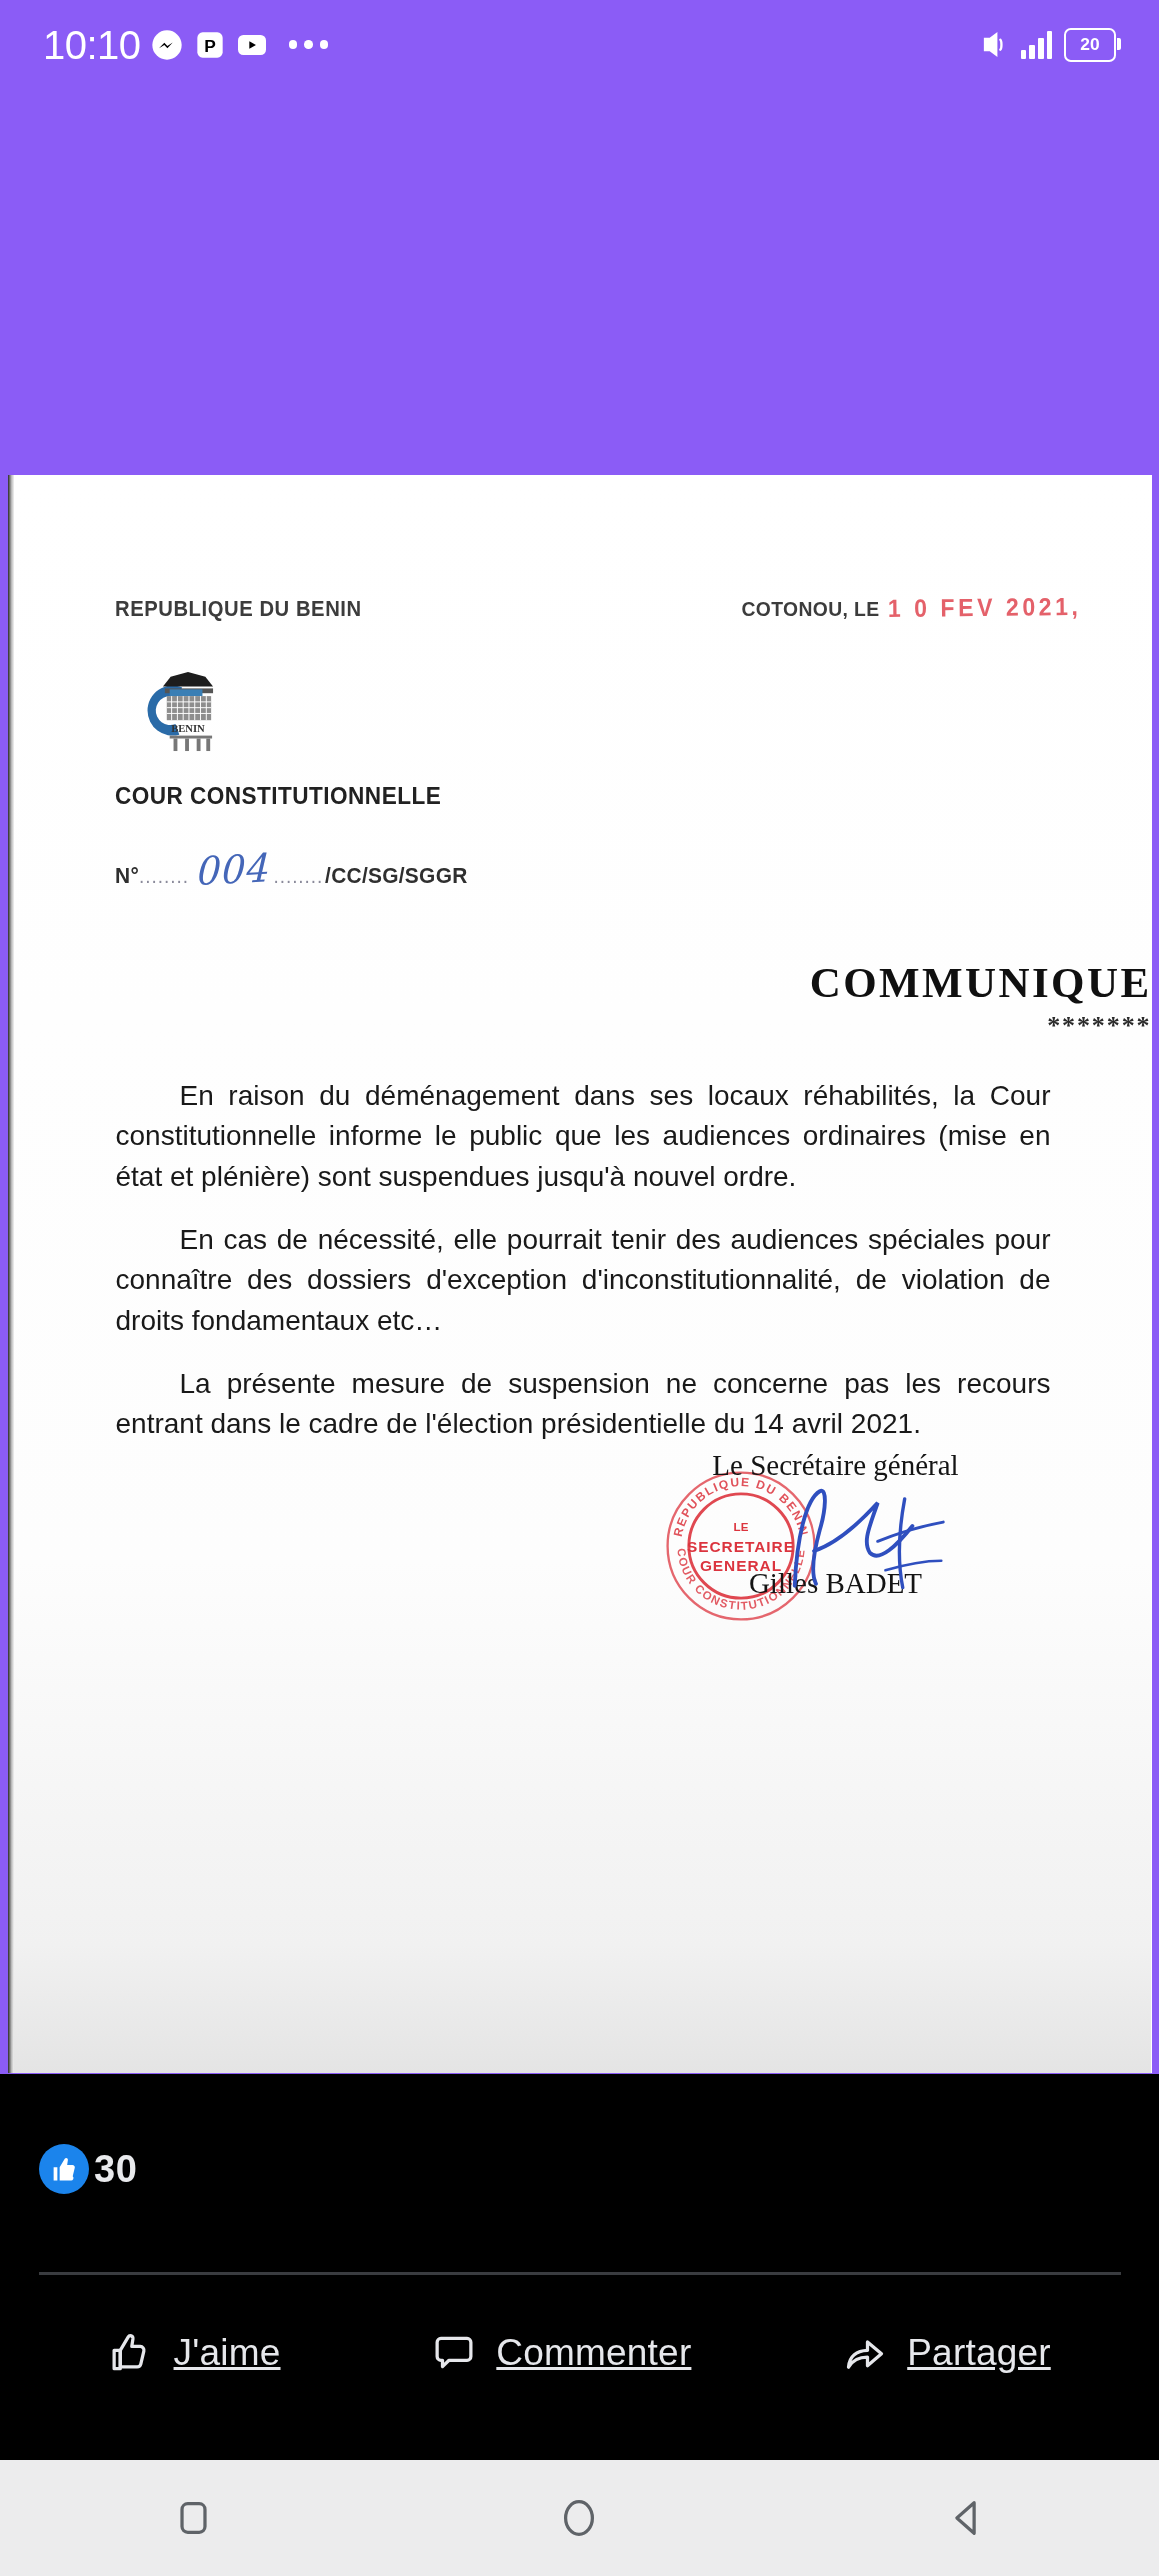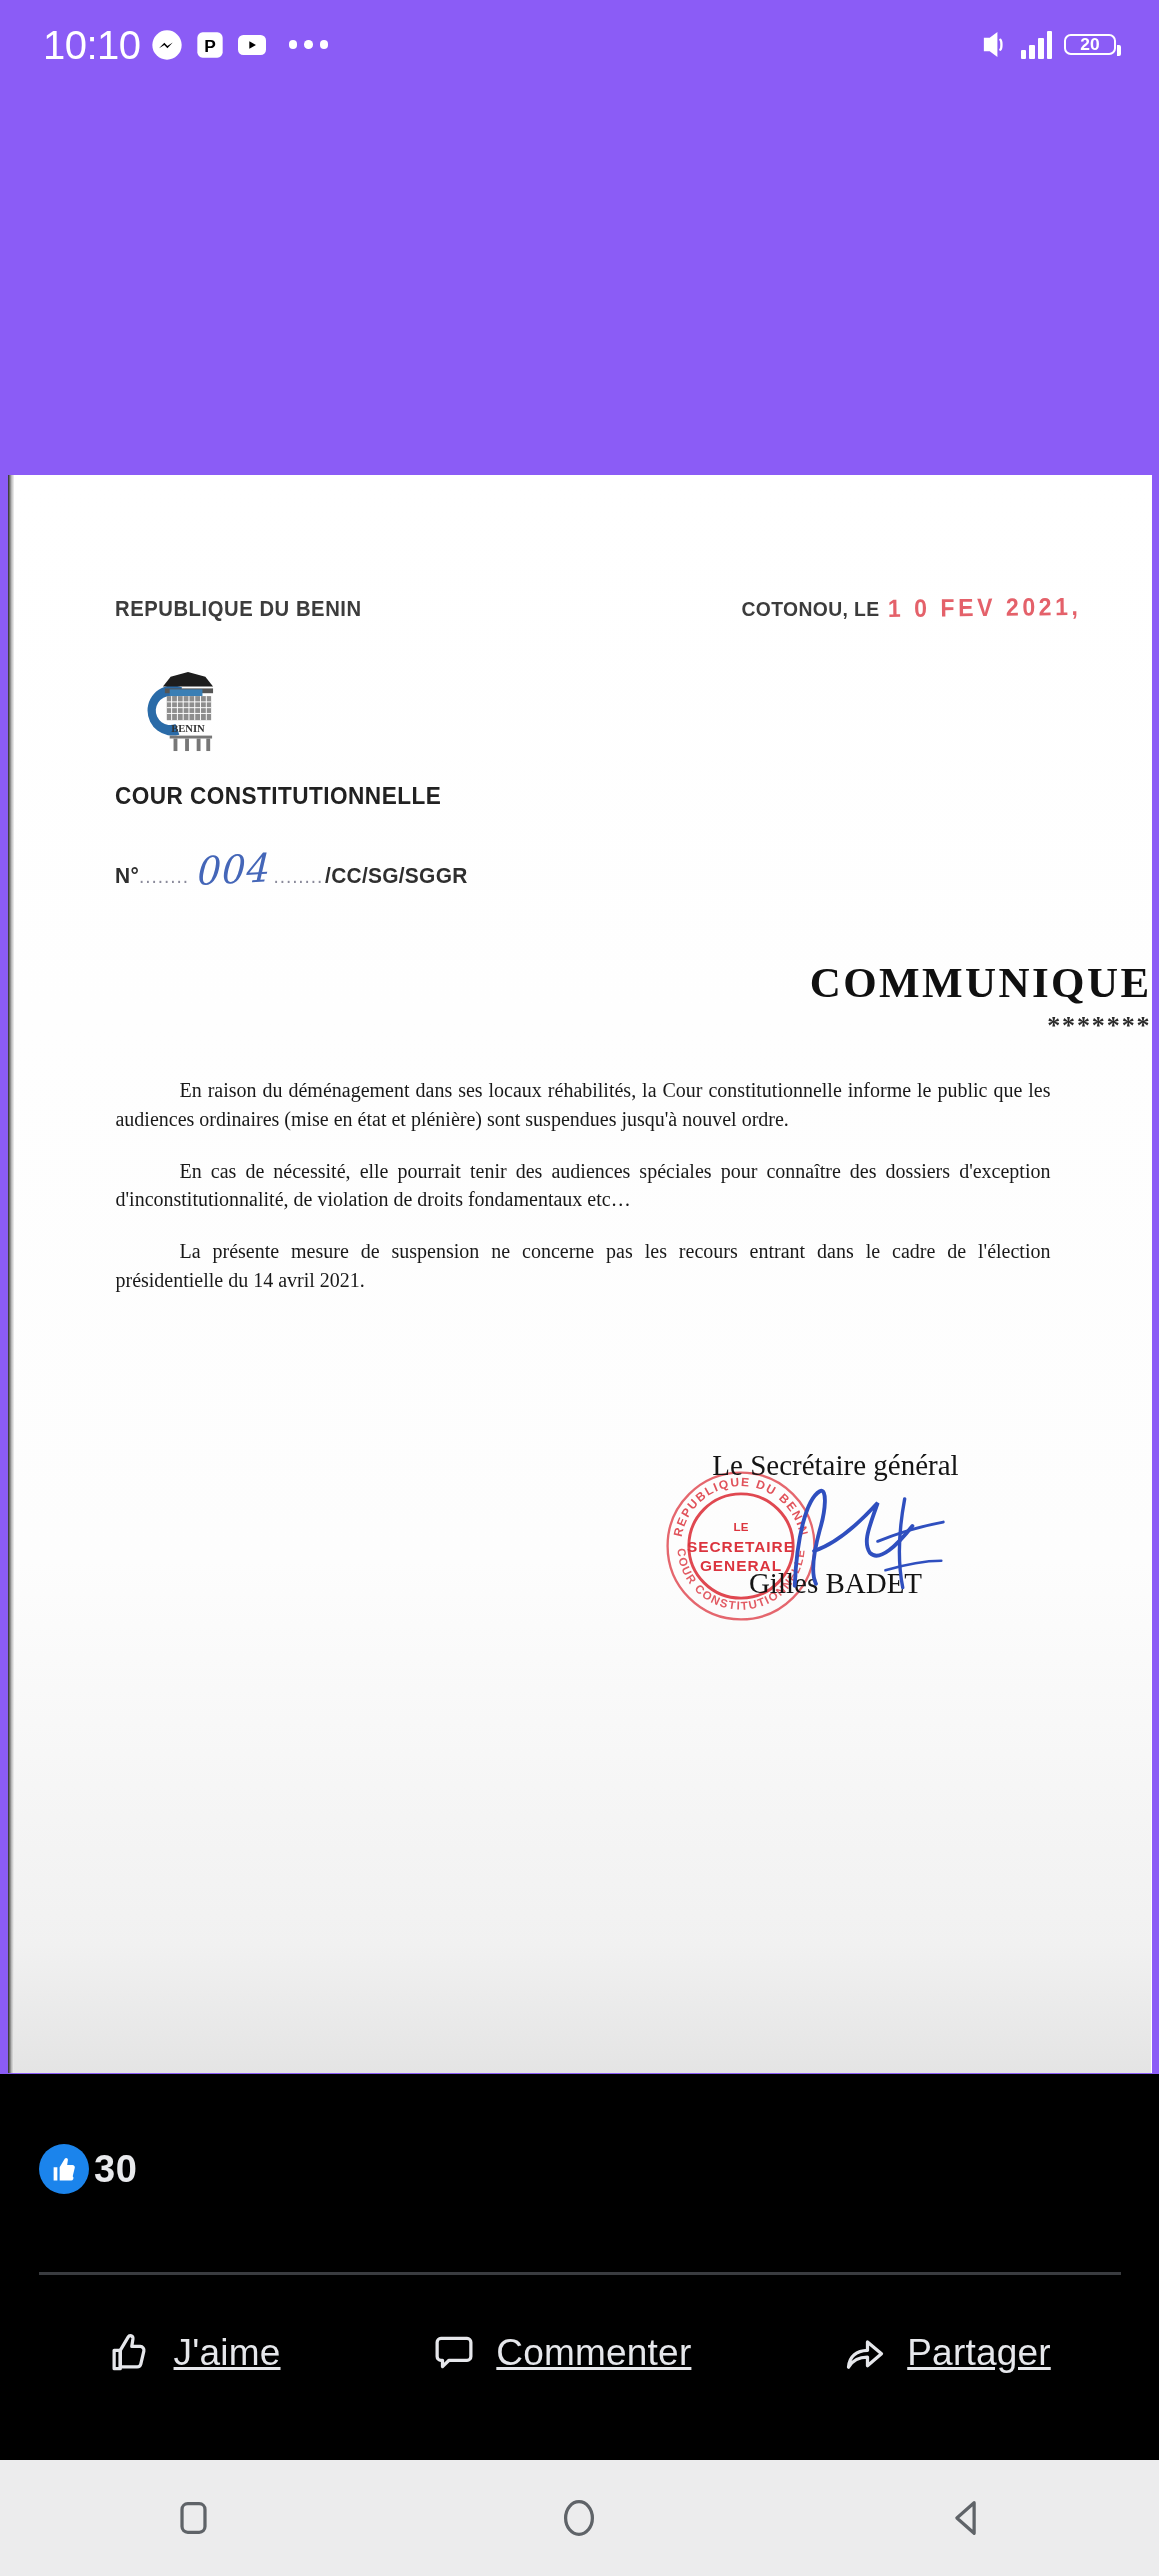--- a/index.html
+++ b/index.html
@@ -19,21 +19,21 @@
   }
   .sb-left { display:flex; align-items:center; gap:10.6px; }
   .sb-time { font-size:40px; letter-spacing:-0.5px; font-weight:400; line-height:1; }
   .sb-ico { width:32px; height:32px; display:block; }
   .sb-dots { display:flex; gap:6.8px; margin-left:9.7px; }
   .sb-dots i { width:8.7px; height:8.7px; background:#fff; border-radius:50%; display:block; }
   .sb-right { display:flex; align-items:center; gap:11.6px; }
   .sig { display:flex; align-items:flex-end; gap:2.9px; height:29px; }
   .sig b { width:5.8px; background:#fff; display:block; border-radius:1px; }
   .batt {
-    width:52px; height:21px; border:2.9px solid #fff; border-radius:6.8px;
+    width:52px; height:34px; border:2.9px solid #fff; border-radius:6.8px;
     display:flex; align-items:center; justify-content:center;
     font-size:17.4px; font-weight:700; color:#fff; position:relative;
   }
   .batt::after{ content:""; position:absolute; right:-6.8px; top:8.7px; width:3.9px; height:11.6px; background:#fff; border-radius:0 1.9px 1.9px 0;}
 
   
   .doc-wrap {
     position:absolute; top:475px; left:7.7px; width:1144px; height:1598px;
     background:#fff; overflow:hidden;
   }
@@ -91,21 +91,21 @@
     font-family:"Liberation Serif", serif; font-weight:700;
     font-size:43px; letter-spacing:2.4px; color:#101010;
   }
   .doc-stars {
     font-family:"Liberation Serif", serif; font-weight:700;
     font-size:26px; letter-spacing:1.9px; color:#2a2a2a; margin-top:3.9px;
   }
 
   .body-text {
     position:absolute; left:101px; top:601px; width:935px;
-    font-family:Liberation Serif, serif; font-size:20px; line-height:1.44;
+    font-family:Liberation Sans, sans-serif; font-size:28px; line-height:1.44;
     color:#191919; text-align:justify;
   }
   .body-text p { text-indent:64px; margin-bottom:23px; }
   .body-text p:last-child { margin-bottom:0; }
 
   .sign-block {
     position:absolute; left:618px; top:974px; width:406px;
     text-align:center; font-family:"Liberation Serif", serif; color:#141414;
   }
   .sign-title { font-size:29px; position:relative; z-index:3; }

